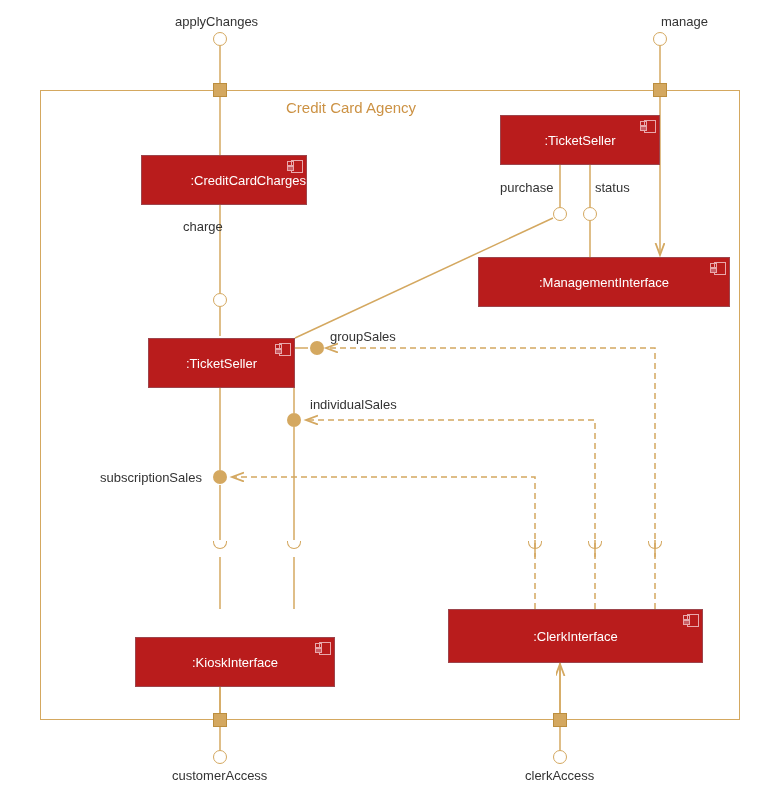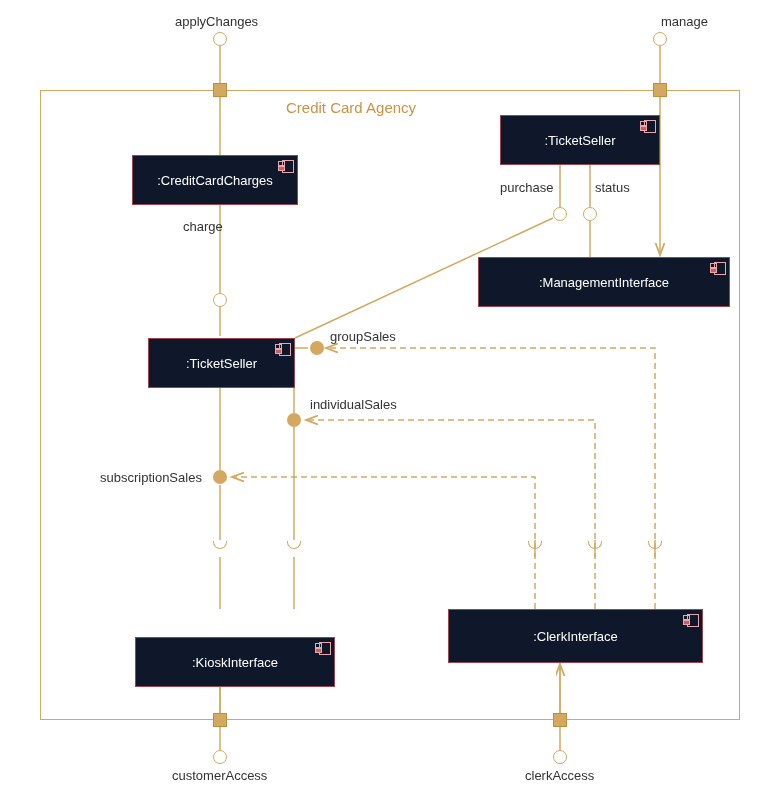--- a/index.html
+++ b/index.html
@@ -17,21 +17,21 @@
     position: absolute;
     border: 1.5px solid #d4a860;
   }
   .container-title {
     color: #cc9244;
     font-weight: 500;
     position: absolute;
   }
   .component {
     position: absolute;
-    background: #0f172a;
+    background: #b91c1c;
     border: 1px solid #9d454c;
     color: #fff;
     display: flex;
     align-items: center;
     justify-content: center;
     font-size: 13px;
   }
   .component-icon {
     position: absolute;
     top: 3px;
@@ -171,21 +171,21 @@
 
 <div class="container" style="left:40px; top:90px; width:700px; height:630px;">
   <div class="container-title" style="left:245px; top:8px; font-size:15px;">Credit Card Agency</div>
 </div>
 
 <div class="port" style="left:213px; top:83px;"></div>
 <div class="port" style="left:653px; top:83px;"></div>
 <div class="port" style="left:213px; top:713px;"></div>
 <div class="port" style="left:553px; top:713px;"></div>
 
-<div class="component" style="left:132px; top:155px; width:166px; height:50px;">
+<div class="component" style="left:141px; top:155px; width:166px; height:50px;justify-content:flex-end;">
   <span>:CreditCardCharges</span>
   <div class="component-icon"></div>
 </div>
 
 <div class="component" style="left:500px; top:115px; width:160px; height:50px;">
   <span>:TicketSeller</span>
   <div class="component-icon"></div>
 </div>
 
 <div class="label" style="left:500px; top:180px;">purchase</div>

